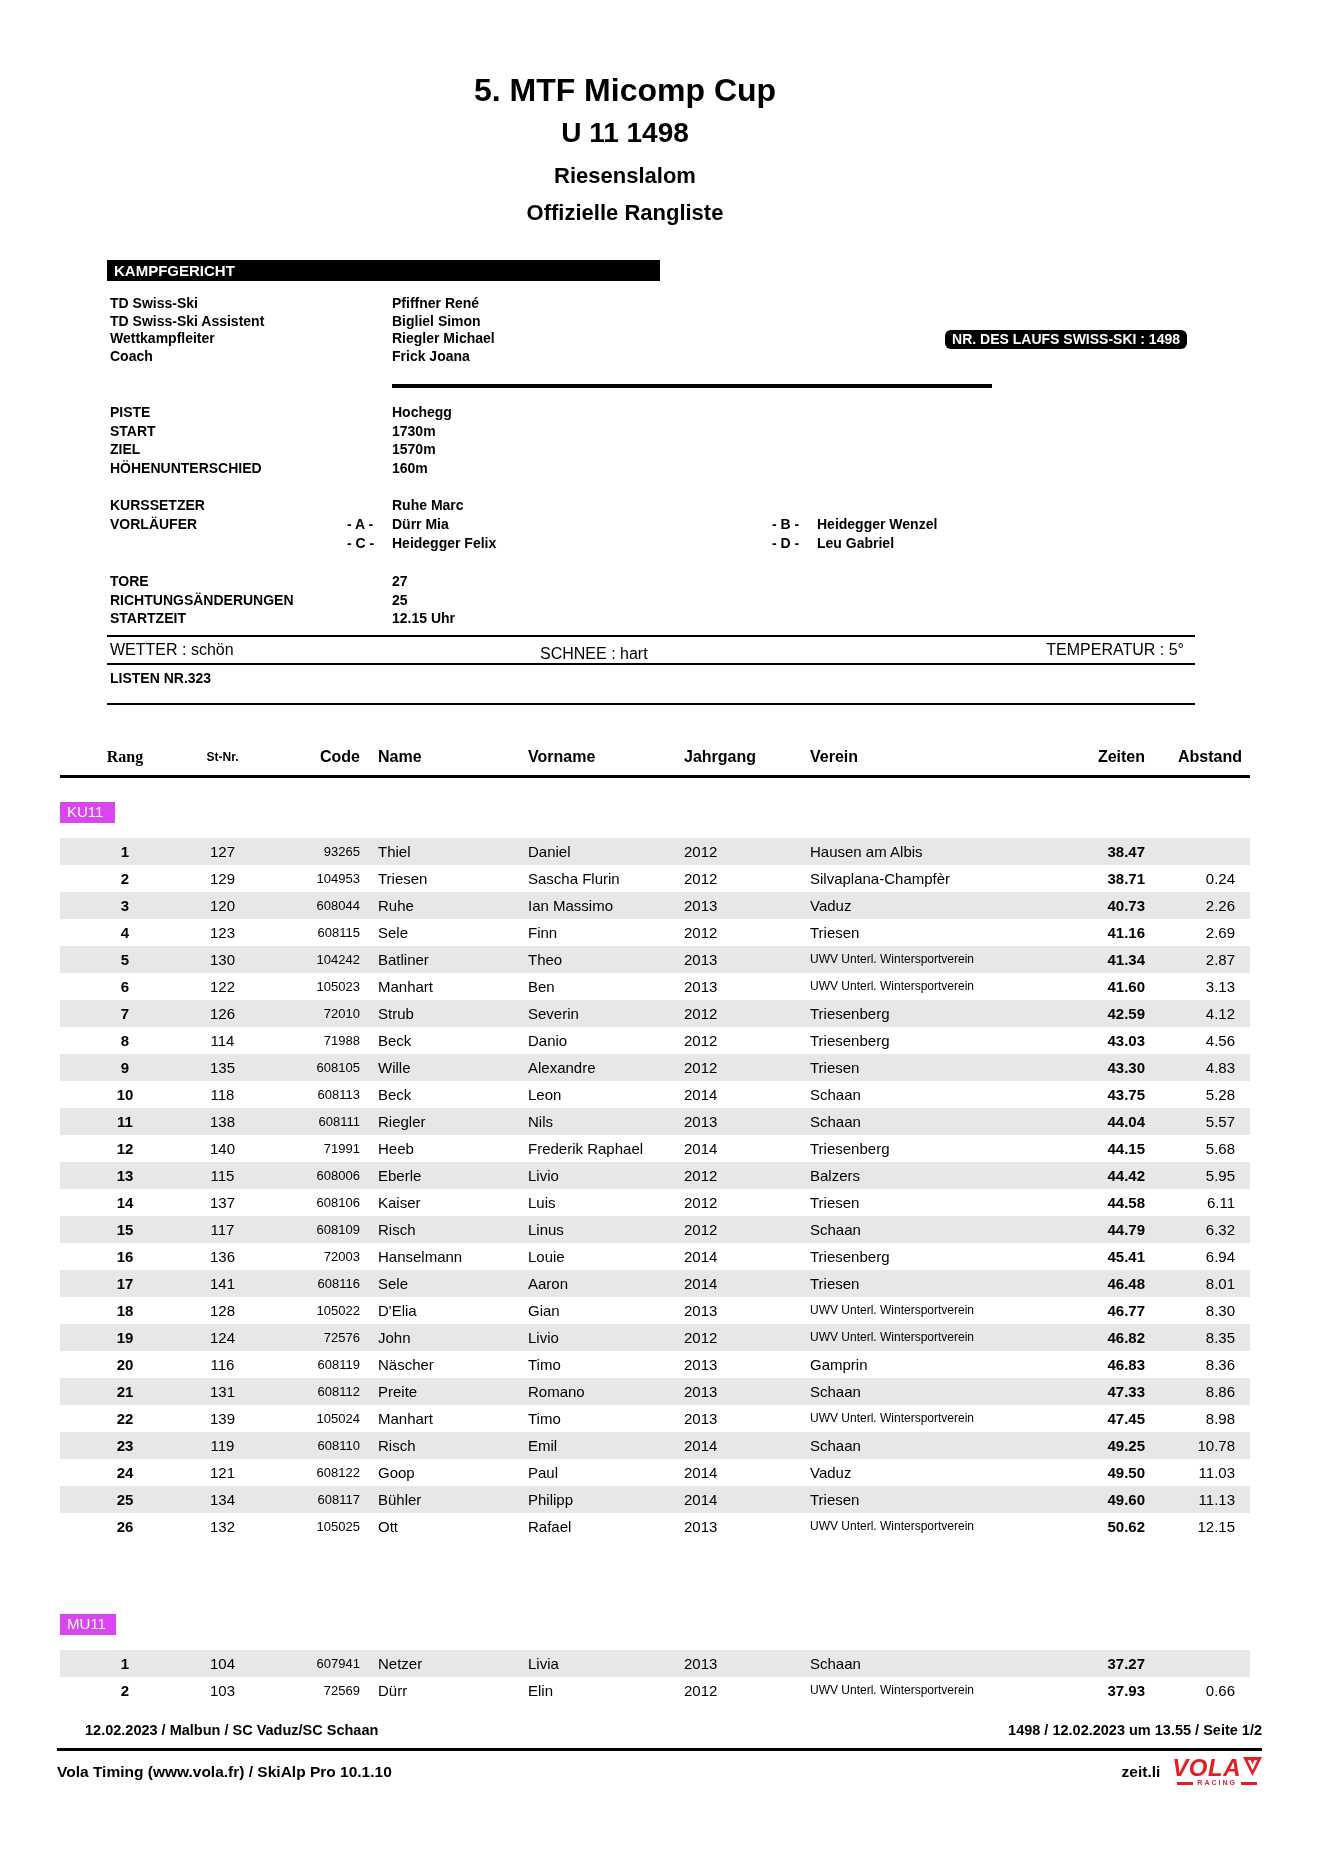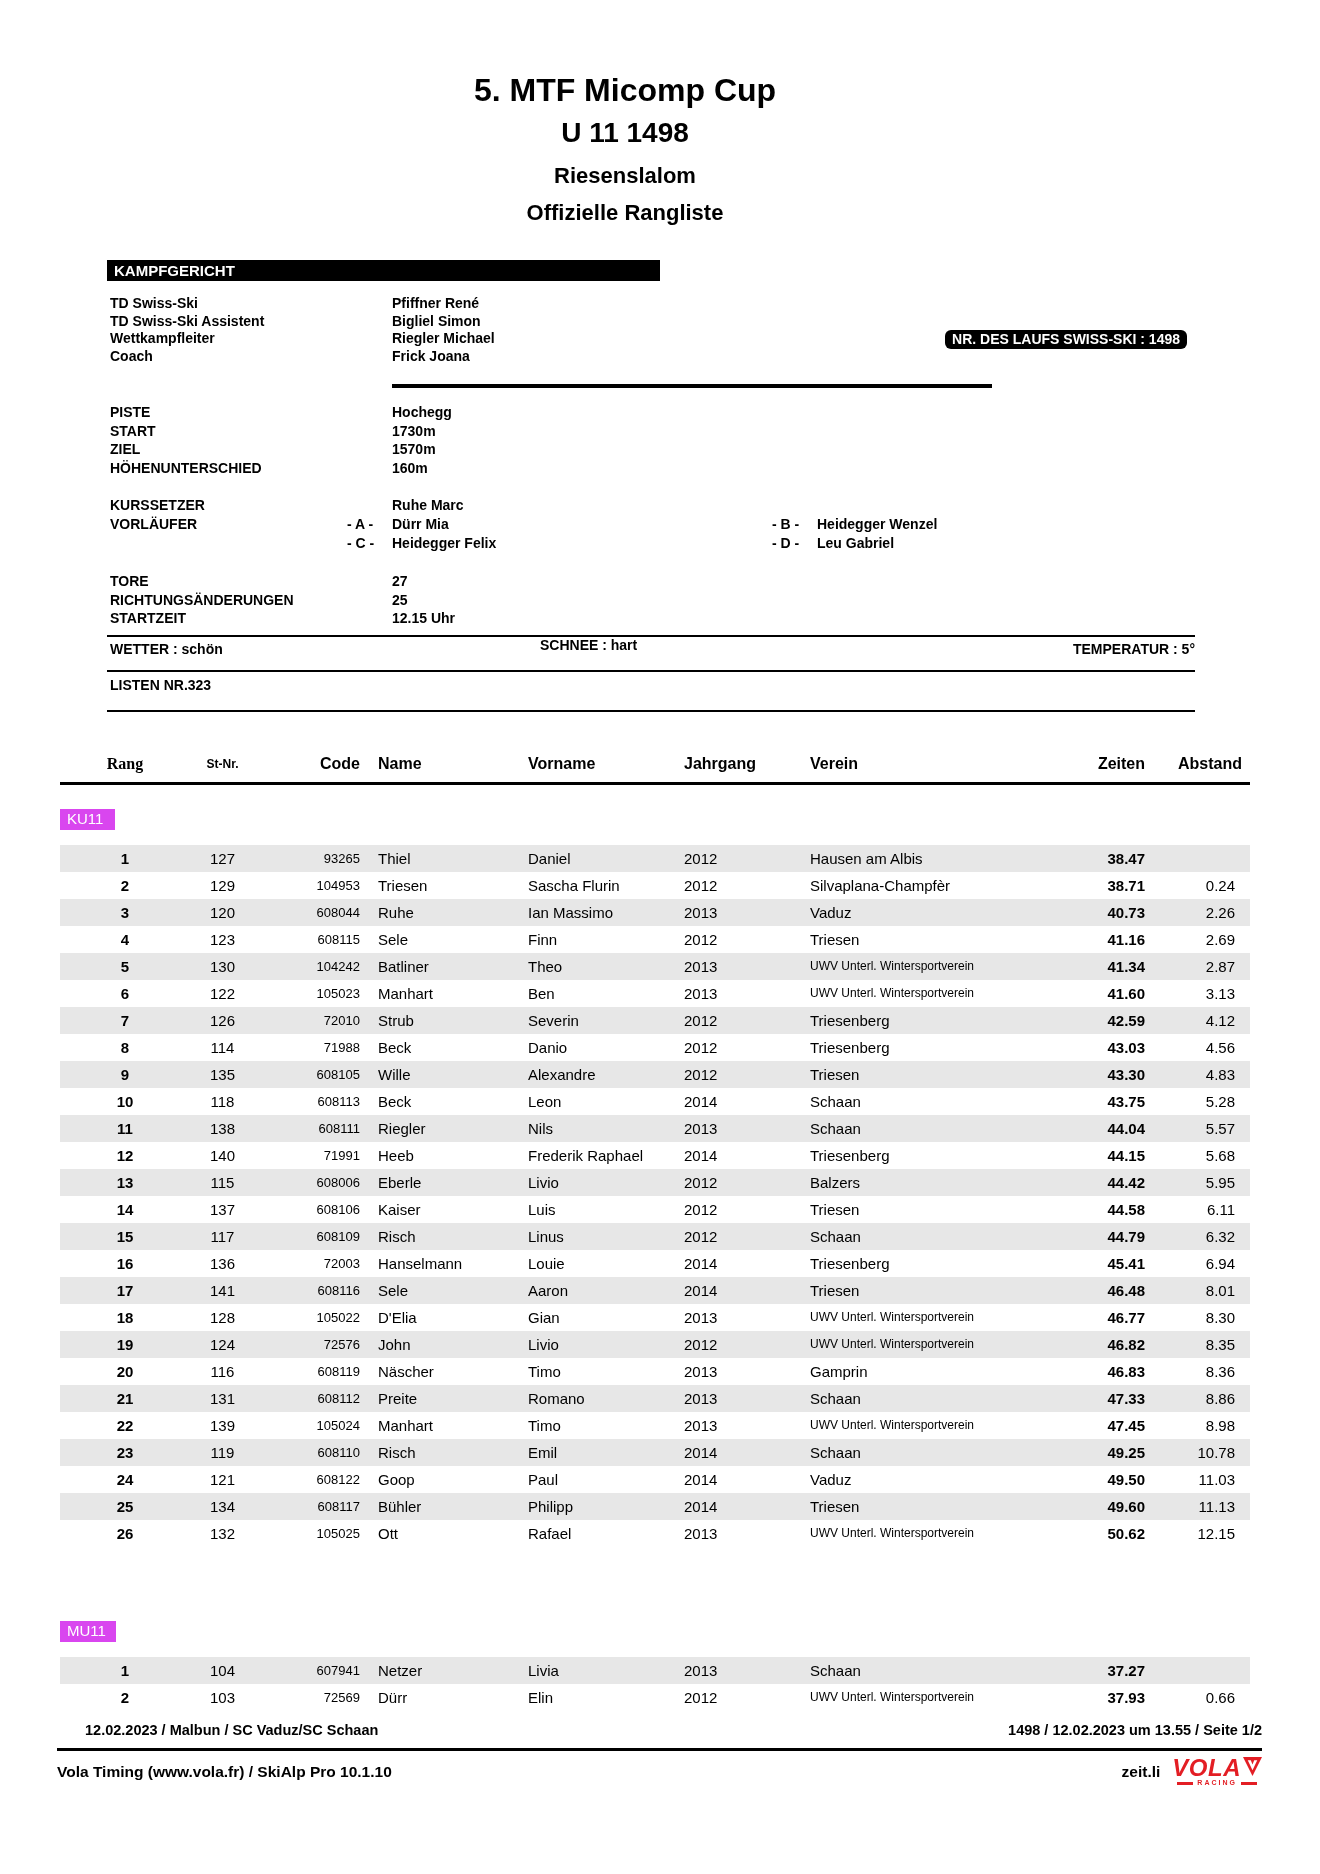--- a/index.html
+++ b/index.html
@@ -28,23 +28,23 @@
   .fore-row{display:grid;grid-template-columns:240px 45px 380px 45px 1fr;font-weight:bold;
             font-size:14px;line-height:19px;}
   .race-badge{position:absolute;top:70px;right:8px;background:#000;color:#fff;
               font-weight:bold;font-size:14px;padding:1px 7px 2px;border-radius:6px;}
   .jury-rule{margin-top:19px;margin-left:285px;width:600px;border-top:4px solid #000;}
   .course{margin-top:15px;}
   .setters{margin-top:19px;}
   .gates{margin-top:19px;}
   .rule{border-top:2px solid #000;}
   .r1{margin-top:7px;}
-  .conditions{position:relative;padding:4px 3px 12px;font-weight:bold;font-size:14px;line-height:17px;}
-  .schnee{position:absolute;left:433px;top:0;}
-  .temp{position:absolute;right:0;top:4px;}
+  .conditions{position:relative;padding:4px 3px 5px;font-weight:normal;font-size:16px;line-height:17px;}
+  .schnee{position:absolute;left:433px;top:8px;}
+  .temp{position:absolute;right:11px;top:4px;}
   .listen{padding:5px 3px 16px;font-weight:bold;font-size:14px;line-height:17px;}
 
   
   .results{margin-left:60px;width:1190px;margin-top:42px;}
   .grid-cols{display:grid;grid-template-columns:130px 65px 105px 150px 170px 130px 190px 145px 105px;}
   .results-header{font-weight:bold;font-size:16px;line-height:20px;padding-bottom:8px;
                   border-bottom:3px solid #000;}
   .h-rank{text-align:center;font-family:Liberation Serif, serif;}
   .h-bib{text-align:center;font-size:12px;}
   .h-code{text-align:right;}

